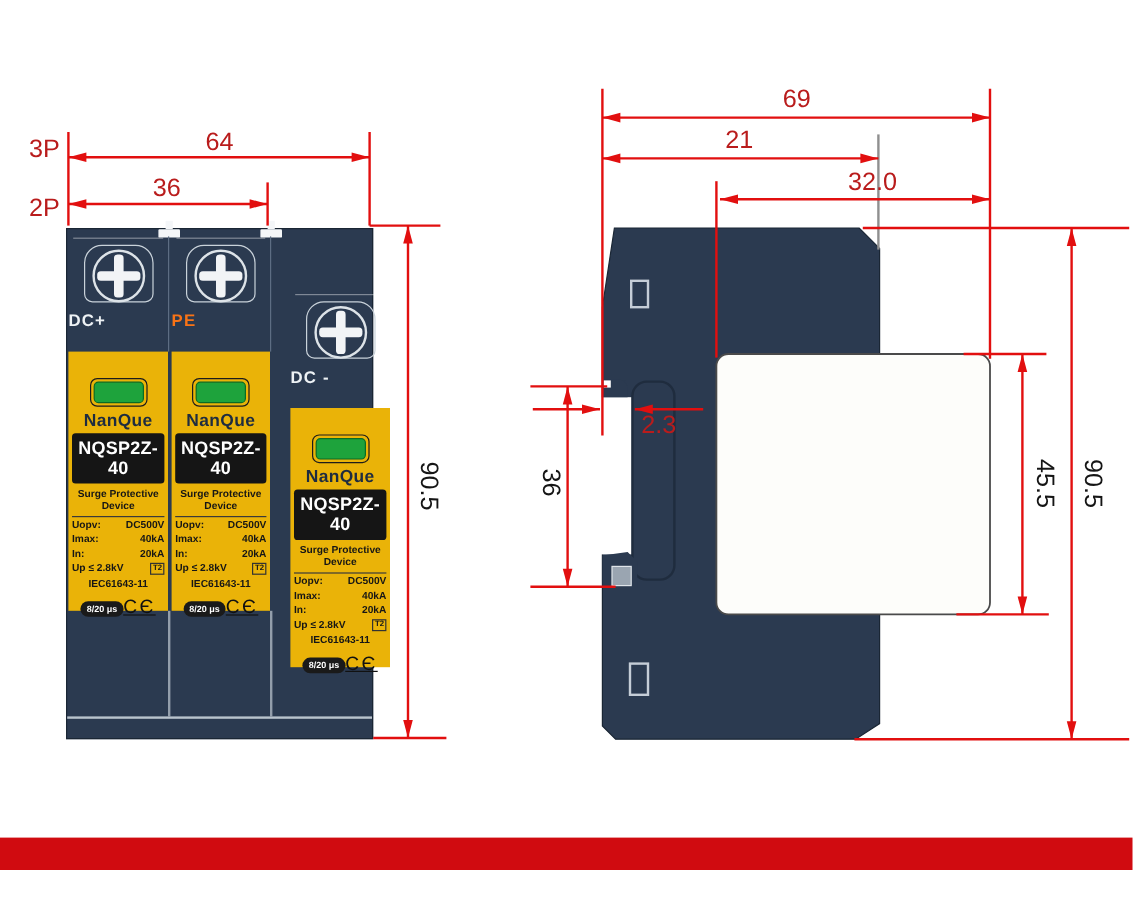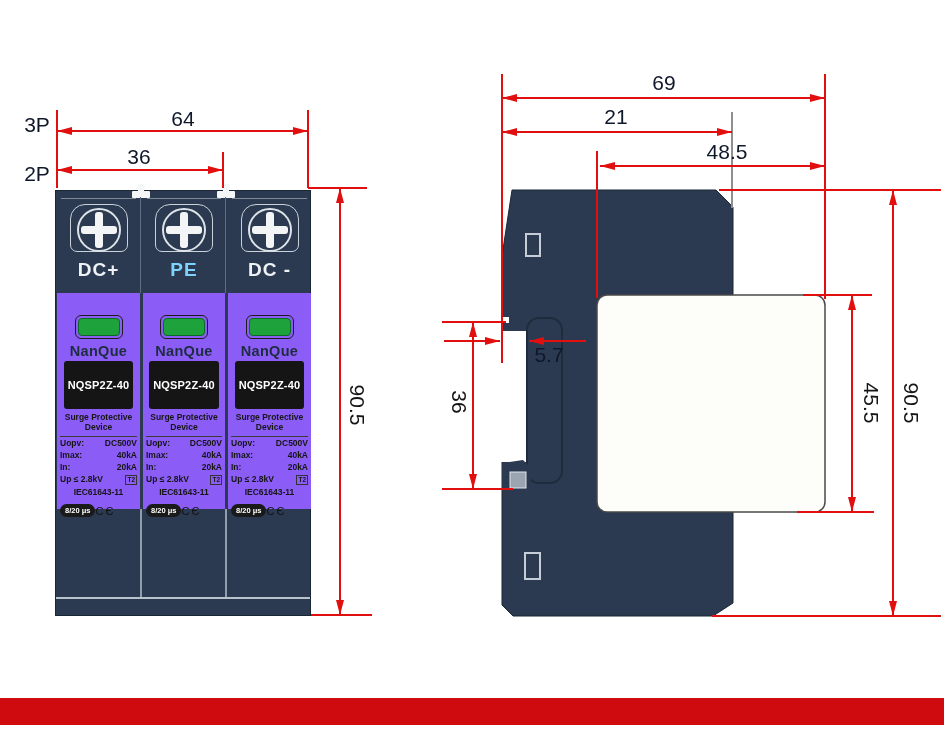--- a/index.html
+++ b/index.html
@@ -1,67 +1,67 @@
 <!DOCTYPE html>
 <html><head>
 <meta charset="utf-8">
 <style>
   html,body{margin:0;padding:0;background:#ffffff;}
   #stage{position:relative;width:944px;height:756px;background:#ffffff;overflow:hidden;
          font-family:"Liberation Sans","DejaVu Sans",sans-serif;}
   svg{position:absolute;left:0;top:0;}
 
   
-  .dim{position:absolute;font-size:21px;line-height:1;color:#0f172a;white-space:nowrap;
+  .dim{position:absolute;font-size:21px;line-height:1;color:#b91c1c;white-space:nowrap;
        transform:translateX(-50%);}
   .dimv{position:absolute;font-size:21px;line-height:1;color:#151515;white-space:nowrap;
         transform:translate(-50%,-50%) rotate(90deg);}
 
   
   .device{position:absolute;left:55px;top:190px;width:256px;height:426px;
           background:#2b3a50;border:1px solid #1a2634;box-sizing:border-box;}
   .module{position:absolute;top:0;height:424px;}
-  .m1{left:1px;width:83px;} .m2{left:87px;width:82px;} .m3{left:172px;width:83px;}
+  .m1{left:1px;width:83px;} .m2{left:87px;width:82px;} .m3{left:186px;width:83px;margin-top:47px;}
   .top-seam{position:absolute;left:4px;right:4px;top:7px;height:1px;background:rgba(255,255,255,.40);}
   .sep{position:absolute;width:1px;top:6px;height:96px;background:#5d6d83;}
   .sep-b{position:absolute;width:2px;top:318px;height:88px;background:#939eab;}
   .seam-bottom{position:absolute;left:0;right:0;top:406px;height:2px;background:#b9c3cd;}
   .clip{position:absolute;top:0;width:18px;height:7px;background:#f4f6f8;border-radius:1px;}
   .clip::before{content:"";position:absolute;left:6px;top:-7px;width:6px;height:7px;background:#f4f6f8;}
 
   .cage{position:absolute;top:13px;left:50%;transform:translateX(-50%);width:58px;height:48px;
         border:1.5px solid #c9d2da;border-radius:15px 15px 7px 7px;box-sizing:border-box;}
   .screw{position:absolute;top:17px;left:50%;transform:translateX(-50%);width:44px;height:44px;
          border-radius:50%;background:#2b3a50;border:2px solid #dde3e8;box-sizing:border-box;}
   .screw::before,.screw::after{content:"";position:absolute;background:#f2f4f6;border-radius:3px;}
   .screw::before{left:2px;top:16px;width:36px;height:8px;}
   .screw::after{left:16px;top:2px;width:8px;height:36px;}
-  .term-label{position:absolute;top:68px;left:0;right:0;text-align:center;
-              font-size:19px;font-weight:bold;letter-spacing:1px;color:#eef2f5;}
-  .pe .term-label{color:#7dd3fc;}
-
-  .label-card{position:absolute;top:102px;left:0;right:0;height:216px;background:#8b5cf6;
+  .term-label{position:absolute;top:68px;left:0;right:0;text-align:left;
+              font-size:14px;font-weight:bold;letter-spacing:1px;color:#eef2f5;}
+  .pe .term-label{color:#f97316;}
+
+  .label-card{position:absolute;top:102px;left:0;right:0;height:216px;background:#eab308;
               box-sizing:border-box;padding:0 3px;color:#161616;}
   .led-outer{width:48px;height:24px;margin:22px auto 0;border:1px solid #1c1c1c;border-radius:6px;
              box-sizing:border-box;padding:2px;}
   .led{width:100%;height:100%;background:#1ea33c;border:1px solid #0a6b24;border-radius:4px;box-sizing:border-box;}
   .brand{margin-top:4px;text-align:center;font-size:14.5px;font-weight:bold;color:#1e2c40;letter-spacing:.3px;}
   .model-row{margin-top:2px;text-align:center;}
-  .model-pill{display:inline-block;background:#151515;color:#fff;font-size:11px;font-weight:bold;
-              border-radius:3px;padding:18px 4px;letter-spacing:.2px;}
+  .model-pill{display:inline-block;background:#151515;color:#fff;font-size:15px;font-weight:bold;
+              border-radius:3px;padding:4px 4px;letter-spacing:.2px;}
   .type{margin-top:3px;text-align:center;font-size:8.5px;font-weight:bold;line-height:1.18;}
   .divider{margin-top:4px;border-top:1.5px solid #3a3a3a;}
   .spec-row{display:flex;justify-content:space-between;font-size:8.5px;font-weight:bold;line-height:12px;text-align:right;}
   .spec-row:first-of-type{margin-top:2px;}
   .up-row{display:flex;justify-content:space-between;align-items:center;font-size:8.5px;font-weight:bold;line-height:13px;}
   .t2-box{font-size:6.5px;font-weight:bold;border:1px solid #333;padding:0 1px;line-height:8px;}
   .std-row{font-size:8.5px;font-weight:bold;line-height:12px;text-align:center;}
-  .card-footer{margin-top:6px;display:flex;justify-content:flex-start;align-items:center;}
+  .card-footer{margin-top:6px;display:flex;justify-content:center;align-items:center;}
   .wave-pill{background:#1a1a1a;color:#fff;font-size:7.5px;font-weight:bold;border-radius:8px;padding:2px 5px;}
-  .ce{font-size:11px;letter-spacing:2px;color:#111;}
+  .ce{font-size:16px;letter-spacing:2px;color:#111;text-decoration:underline;}
 
   .footer-bar{position:absolute;left:0;top:698px;width:944px;height:27px;background:#d00b10;}
 </style>
 </head>
 <body>
 
 <div id="stage">
 
   <div class="device">
     <div class="clip" style="left:76px"></div>
@@ -259,20 +259,20 @@
   </svg>
 
   <div class="dim" style="left:37px;top:114px">3P</div>
   <div class="dim" style="left:183px;top:108px">64</div>
   <div class="dim" style="left:37px;top:163px">2P</div>
   <div class="dim" style="left:139px;top:146px">36</div>
   <div class="dimv" style="left:357px;top:405px">90.5</div>
 
   <div class="dim" style="left:664px;top:72px">69</div>
   <div class="dim" style="left:616px;top:106px">21</div>
-  <div class="dim" style="left:727px;top:141px">48.5</div>
-  <div class="dim" style="left:549px;top:344px">5.7</div>
+  <div class="dim" style="left:727px;top:141px">32.0</div>
+  <div class="dim" style="left:549px;top:344px">2.3</div>
   <div class="dimv" style="left:459px;top:402px">36</div>
   <div class="dimv" style="left:871px;top:403px">45.5</div>
   <div class="dimv" style="left:911px;top:403px">90.5</div>
 
   <div class="footer-bar"></div>
 </div>
 
 </body></html>

